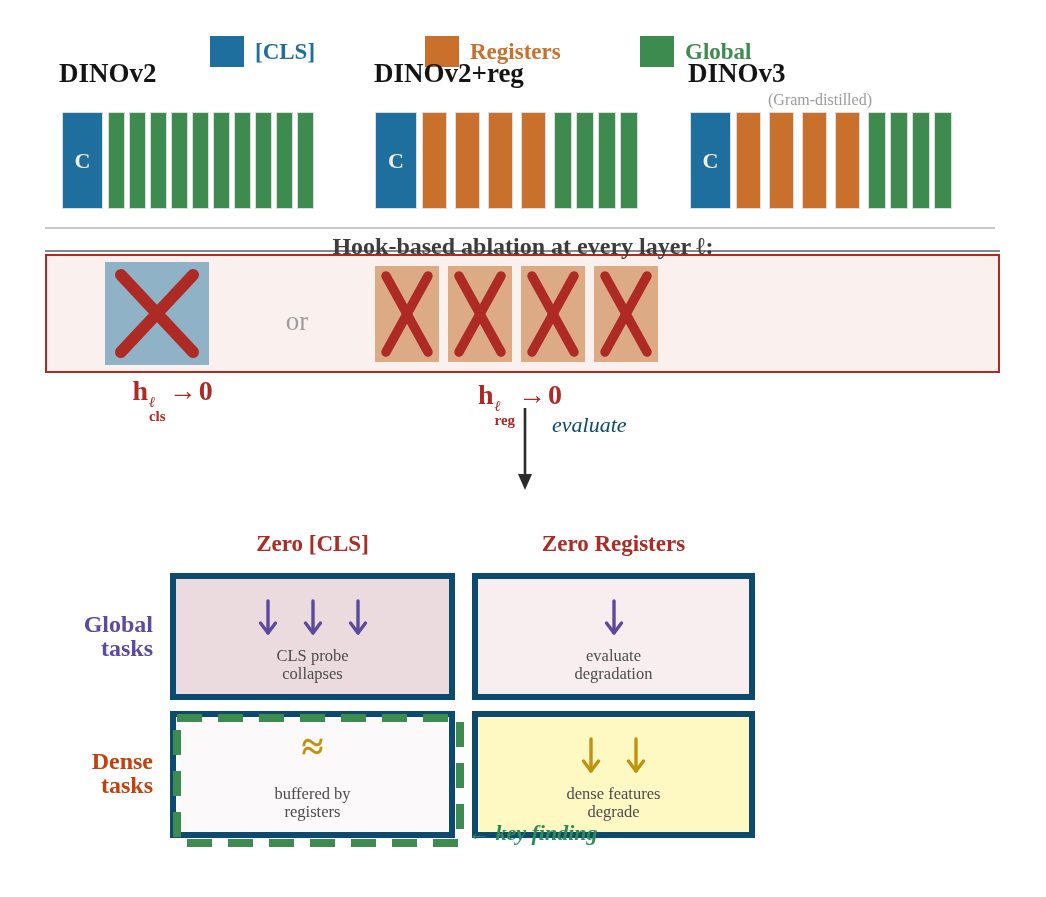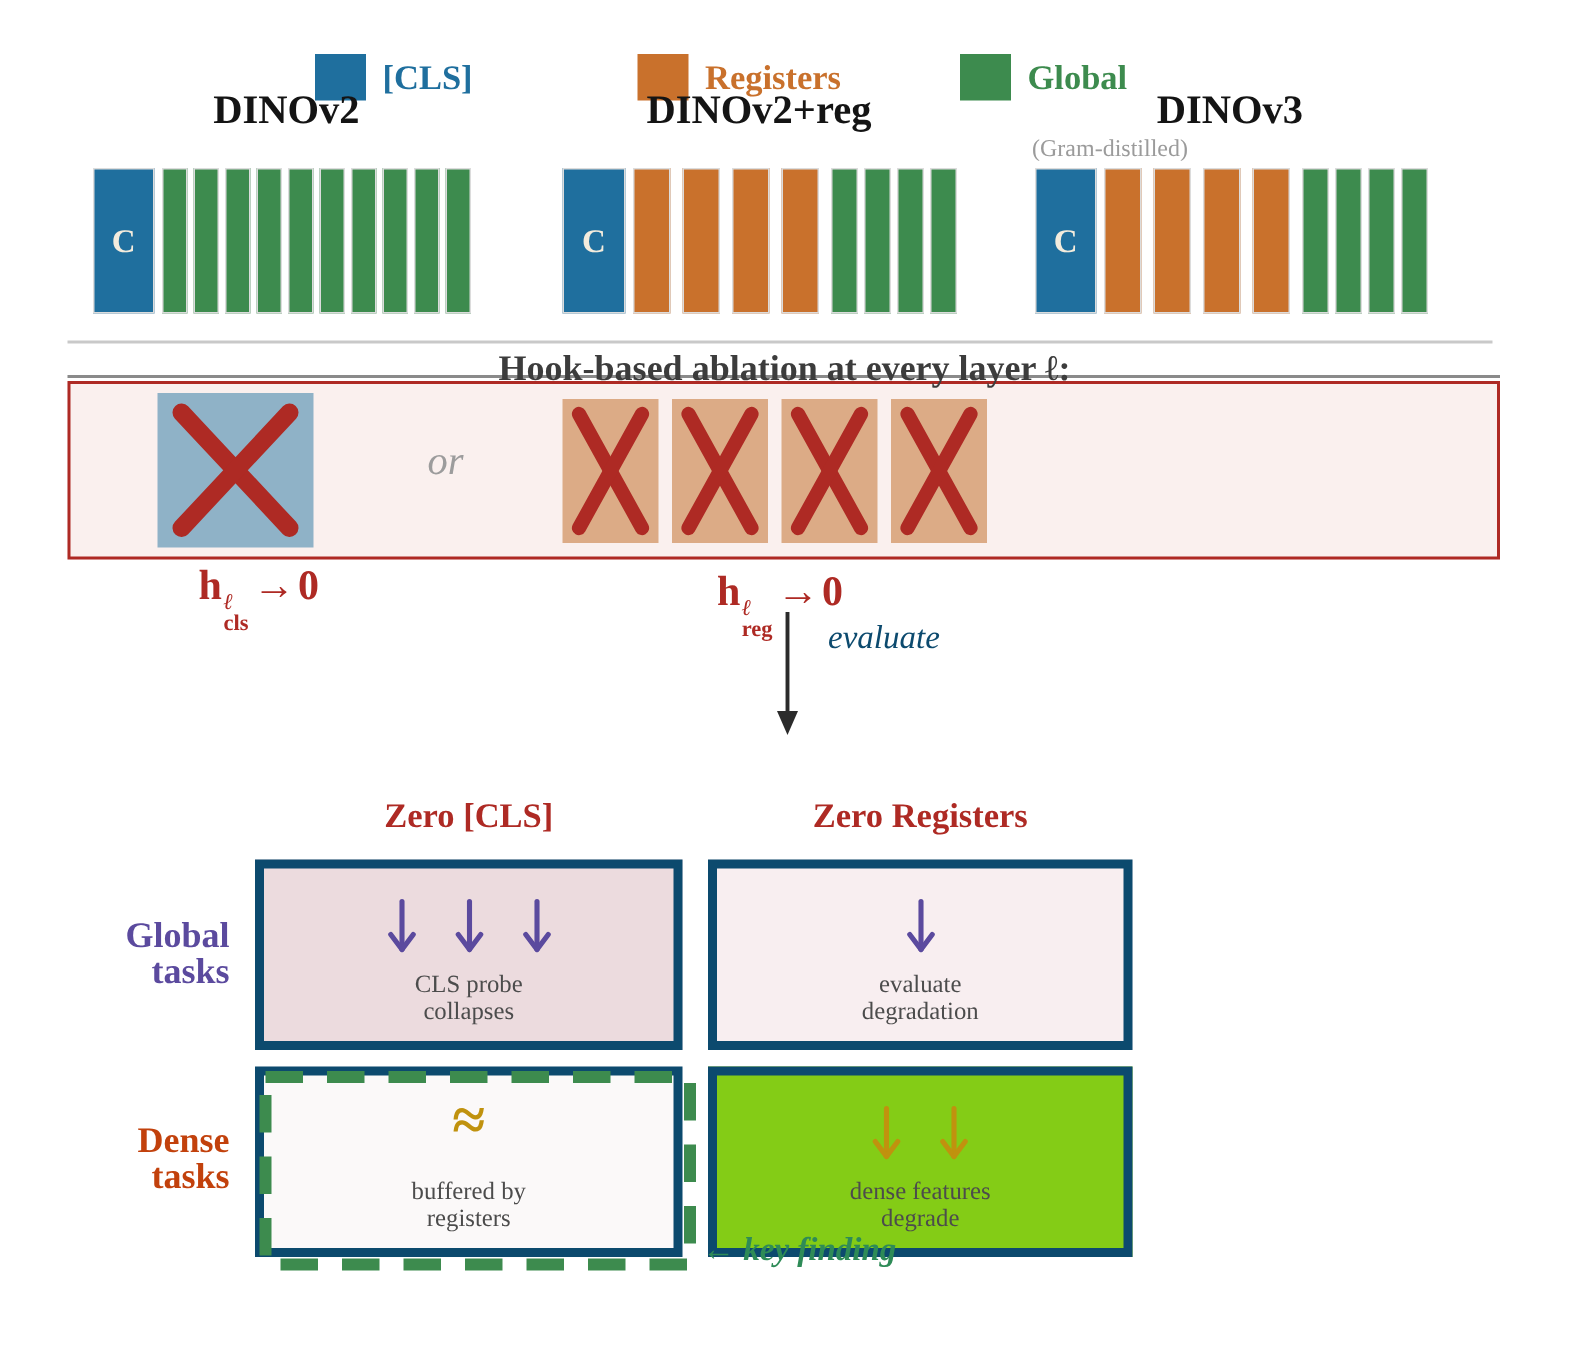--- a/index.html
+++ b/index.html
@@ -5,42 +5,42 @@
   html,body{margin:0;padding:0;background:#ffffff;}
   .canvas{
     position:relative;width:1046px;height:897px;background:#ffffff;overflow:hidden;
     font-family:"Liberation Serif","DejaVu Serif",serif;
   }
   
   .legend-item{position:absolute;top:36px;display:flex;align-items:center;gap:11px;}
   .swatch{width:34px;height:31px;}
   .legend-label{font-size:23px;font-weight:bold;}
   
-  .model-title{position:absolute;top:58px;width:264px;text-align:center;font-size:27px;font-weight:bold;color:#141414;}
-  .model-subtitle{position:absolute;top:91px;width:264px;font-size:16px;color:#9b9b9b;}
+  .model-title{position:absolute;top:58px;width:264px;font-size:27px;font-weight:bold;color:#141414;}
+  .model-subtitle{position:absolute;top:91px;width:264px;text-align:center;font-size:16px;color:#9b9b9b;}
   
   .token-group{position:absolute;top:112px;height:97px;display:flex;align-items:stretch;}
   .tk{box-sizing:border-box;border:1px solid #dcdcdc;}
   .tk-c{box-sizing:border-box;border:1px solid #dcdcdc;width:41px;margin-right:5px;background:#1f6f9e;
         display:flex;align-items:center;justify-content:center;color:#f3ecdd;font-size:22px;font-weight:bold;}
   .tk.reg{width:25px;margin-right:8px;background:#c9712c;}
   .tk.patch{width:var(--pw,17px);margin-right:4px;background:#3d8b4e;}
   
   .sep1{position:absolute;left:45px;top:227px;width:950px;height:2px;background:#c9c9c9;}
   .sep2{position:absolute;left:45px;top:250px;width:955px;height:2px;background:#8a8a8a;}
   .ablation-heading{position:absolute;left:0;top:233px;width:1046px;text-align:center;
         font-size:24px;font-weight:bold;color:#3c3c3c;z-index:3;}
   
   .red-box{position:absolute;left:45px;top:254px;width:955px;height:119px;box-sizing:border-box;
         background:#faf0ee;border:2px solid #ae2a24;}
   .crossed-cls{position:absolute;left:105px;top:262px;width:104px;height:103px;background:#8fb2c7;}
   .crossed-reg-wrap{position:absolute;left:375px;top:266px;height:96px;display:flex;gap:9px;}
   .crossed-reg{width:64px;height:96px;background:#dcab86;}
-  .or-label{position:absolute;left:262px;top:292px;width:70px;text-align:center;
-        font-style:italic;font-size:27px;color:#9c9c9c;}
+  .or-label{position:absolute;left:262px;top:306px;width:70px;text-align:center;
+        font-size:27px;color:#9c9c9c;}
   
   .formula{position:absolute;text-align:center;font-size:28px;font-weight:bold;color:#ae2a24;}
   .f0{left:105px;top:375px;width:135px;}
   .f1{left:450px;top:379px;width:140px;}
   .supsub{display:inline-flex;flex-direction:column;align-items:flex-start;font-size:15px;
         line-height:0.95;vertical-align:-7px;margin-left:1px;}
   .fsup{font-style:italic;}
   .farr{margin-left:3px;}
   .fzero{margin-left:2px;}
   
@@ -50,21 +50,21 @@
   .col-header{position:absolute;top:531px;text-align:center;font-size:23px;font-weight:bold;color:#ae2a24;}
   .ch0{left:170px;width:285px;}
   .ch1{left:472px;width:283px;}
   .rowlab{position:absolute;width:110px;text-align:right;font-size:24px;font-weight:bold;line-height:1.0;}
   .rl0{left:43px;top:612px;color:#5b4a9e;}
   .rl1{left:43px;top:749px;color:#c2410c;}
   .cell{position:absolute;box-sizing:border-box;border:6px solid #0c4a6e;}
   .c0{left:170px;top:573px;width:285px;height:127px;background:#ecdbde;}
   .c1{left:472px;top:573px;width:283px;height:127px;background:#f8eef0;}
   .c2{left:170px;top:711px;width:285px;height:127px;background:#fbf9f9;}
-  .c3{left:472px;top:711px;width:283px;height:127px;background:#84cc16;}
+  .c3{left:472px;top:711px;width:283px;height:127px;background:#fef9c3;}
   .arrows{position:absolute;top:20px;left:0;right:0;display:flex;justify-content:center;gap:21px;}
   .cap{position:absolute;bottom:11px;left:0;right:0;text-align:center;font-size:16.5px;color:#4c4c4c;line-height:1.1;}
   .approx{position:absolute;top:10px;left:0;right:0;text-align:center;
         font-size:40px;font-weight:bold;color:#c0920e;line-height:1;}
   .dash-overlay{position:absolute;left:-7px;top:-7px;pointer-events:none;}
   .key-finding{position:absolute;left:468px;top:820px;font-size:22px;font-weight:bold;
         font-style:italic;color:#2e8b57;}
 </style>
 </head>
 <body>

